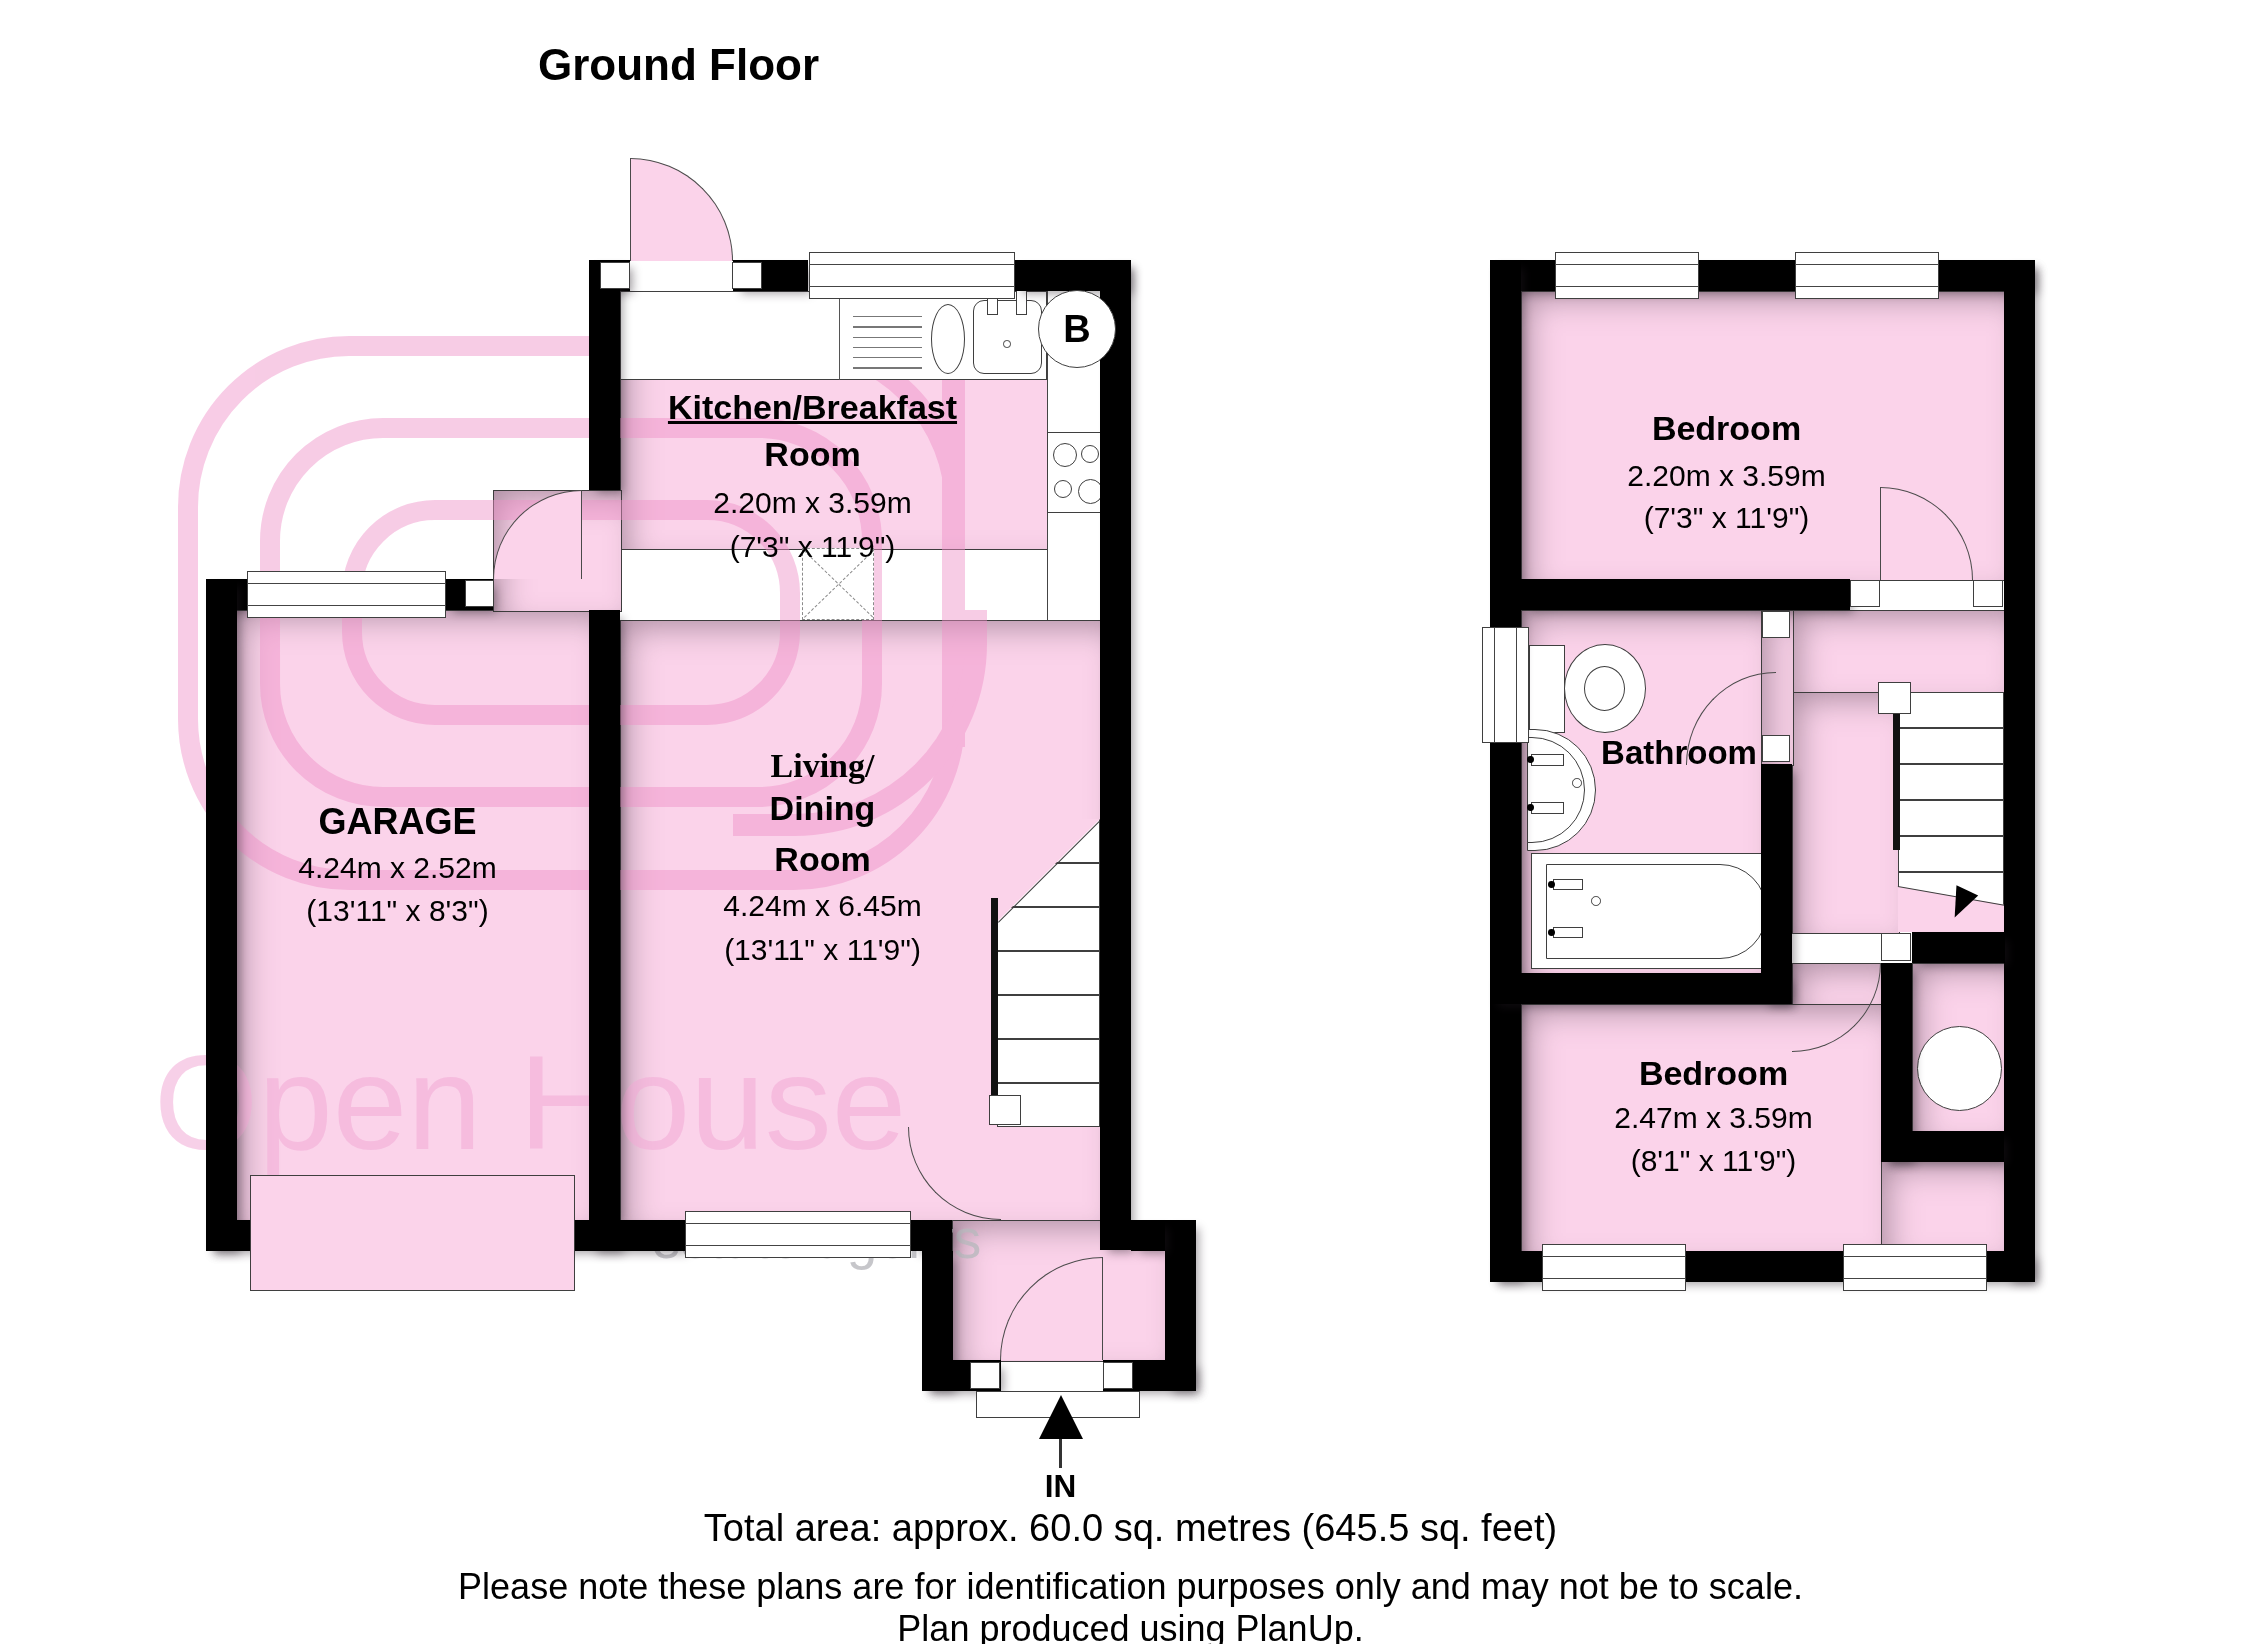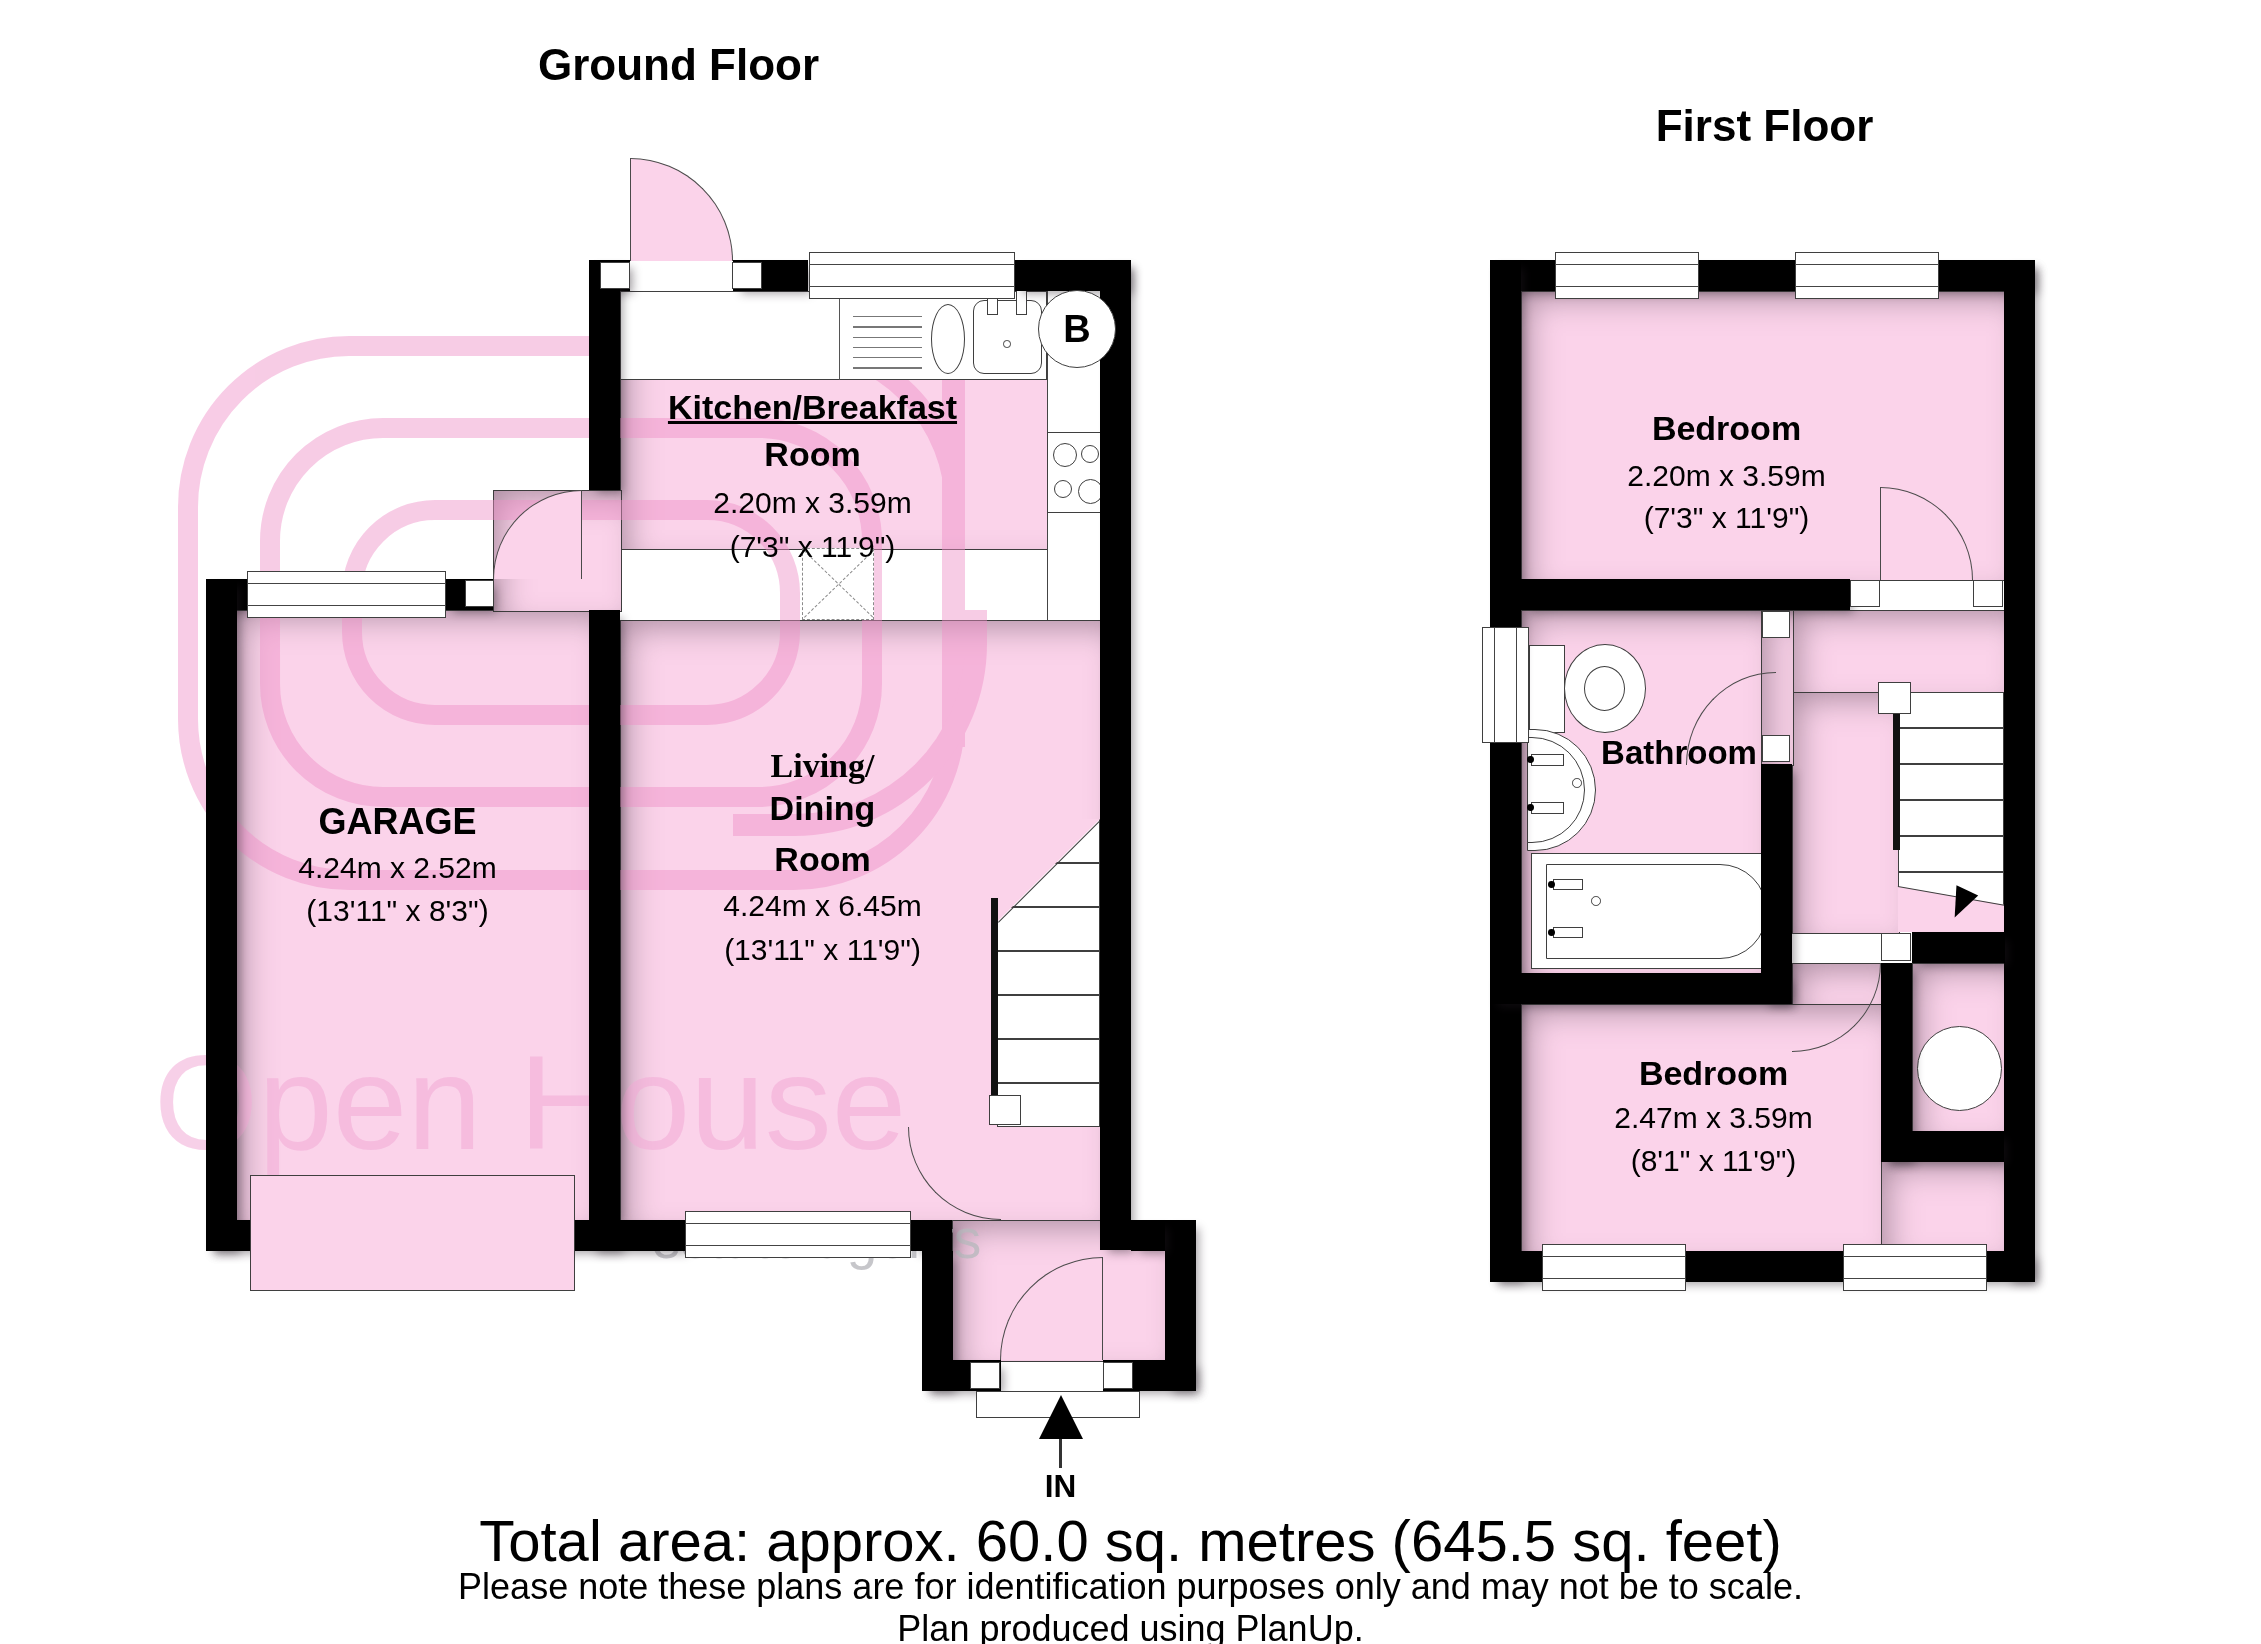--- a/index.html
+++ b/index.html
@@ -31,21 +31,20 @@
   .wm{position:absolute;z-index:2;pointer-events:none;}
   .wm-ring{position:absolute;border:20.6px solid #ef8fc7;background:transparent;}
   .xline{position:absolute;border-top:1.4px dashed #8a8a8a;height:0;transform-origin:0 0;}
 </style>
 </head>
 <body>
 
 <div id="canvas">
 
   <div class="lbl floor-title" style="left:336px;top:40px;width:685px;">Ground Floor</div>
-  <div class="lbl floor-title" style="left:1422px;top:101px;width:685px;">First Floor</div>
 
   <div class="wm" style="left:164px;top:315px;width:870px;height:617px;opacity:.45;">
     <div class="wm-ring" style="left:13.7px;top:20.6px;width:747px;height:514px;border-radius:171px;"></div>
     <div class="wm-ring" style="left:96px;top:103px;width:582px;height:349px;border-radius:123px;"></div>
     <div class="wm-ring" style="left:178px;top:185px;width:418px;height:185px;border-radius:93px;"></div>
     <div style="position:absolute;left:778px;top:20.6px;width:23px;height:411px;background:#ef8fc7;"></div>
     <div style="position:absolute;left:569px;top:295px;width:254px;height:226px;border:22px solid #ef8fc7;border-left:none;border-top:none;border-radius:0 0 192px 0;box-sizing:border-box;"></div>
   </div>
   <div class="wm" style="left:154px;top:1026px;font-size:134px;font-weight:500;color:#f2abd6;opacity:.55;white-space:nowrap;">Open House</div>
   <div class="wm" style="left:651px;top:1207px;font-size:55px;color:#b9b9be;opacity:.8;white-space:nowrap;">estate agents</div>
@@ -205,18 +204,18 @@
   <div class="lbl room-title" style="left:1555px;top:408px;width:343px;">Bedroom</div>
   <div class="lbl room-dims" style="left:1555px;top:458px;width:343px;">2.20m x 3.59m</div>
   <div class="lbl room-dims" style="left:1555px;top:500px;width:343px;">(7'3" x 11'9")</div>
 
   <div class="lbl room-title" style="left:1583px;top:733px;width:192px;font-size:33px;">Bathroom</div>
 
   <div class="lbl room-title" style="left:1542px;top:1053px;width:343px;">Bedroom</div>
   <div class="lbl room-dims" style="left:1542px;top:1100px;width:343px;">2.47m x 3.59m</div>
   <div class="lbl room-dims" style="left:1542px;top:1143px;width:343px;">(8'1" x 11'9")</div>
 
-  <div class="lbl" style="left:0;top:1507px;width:2261px;font-size:58px;">Total area: approx.  60.0 sq. metres (645.5 sq. feet)</div>
+  <div class="lbl" style="left:0;top:1507px;width:2261px;font-size:38px;">Total area: approx.  60.0 sq. metres (645.5 sq. feet)</div>
   <div class="lbl" style="left:0;top:1566px;width:2261px;font-size:36px;">Please note these plans are for identification purposes only and may not be to scale.</div>
   <div class="lbl" style="left:0;top:1608px;width:2261px;font-size:36px;">Plan produced using PlanUp.</div>
 
 </div>
 
 
 </body></html>

